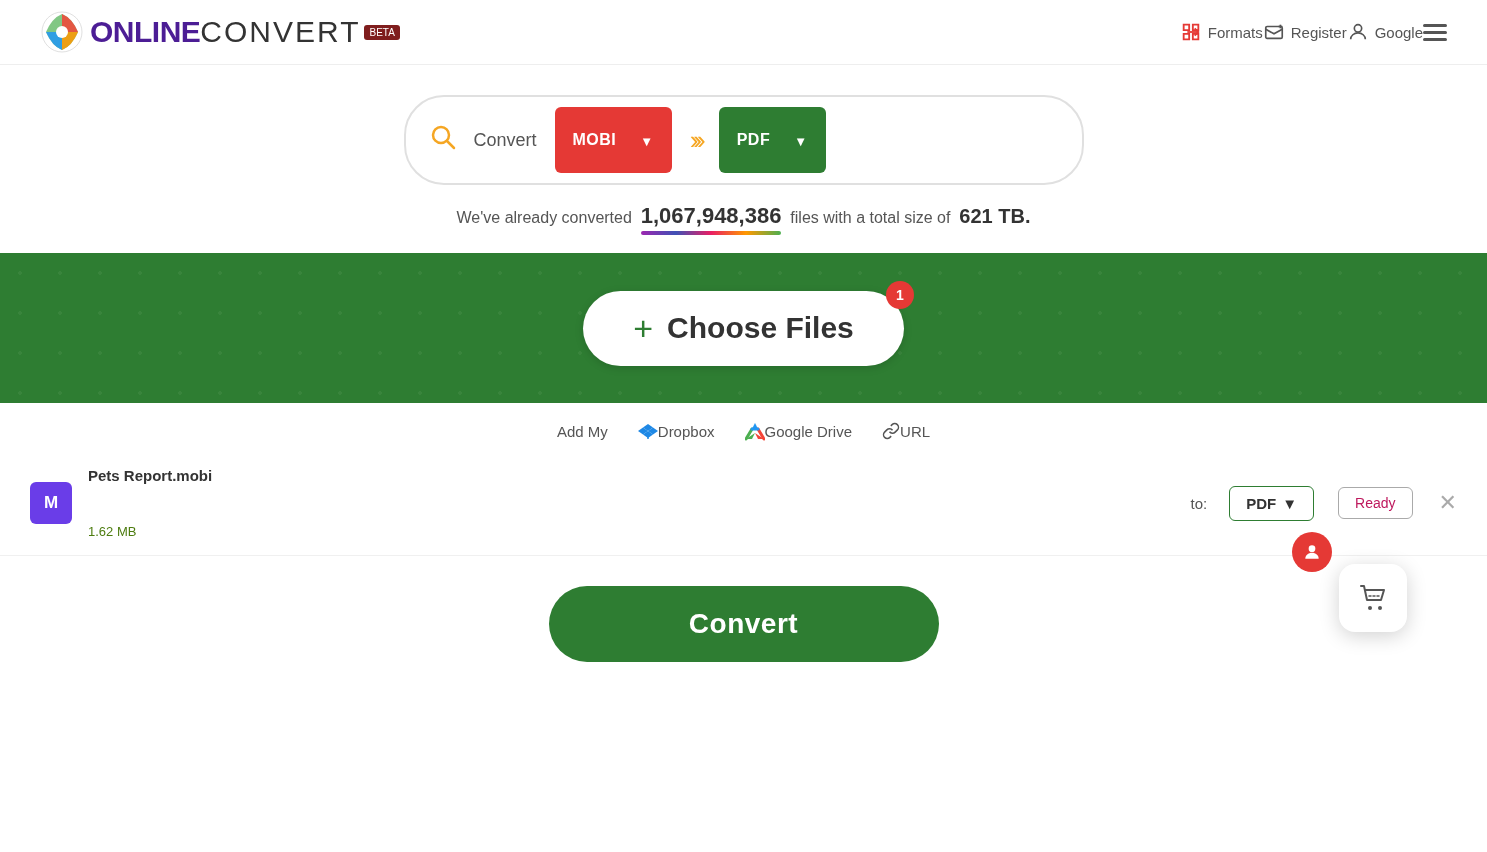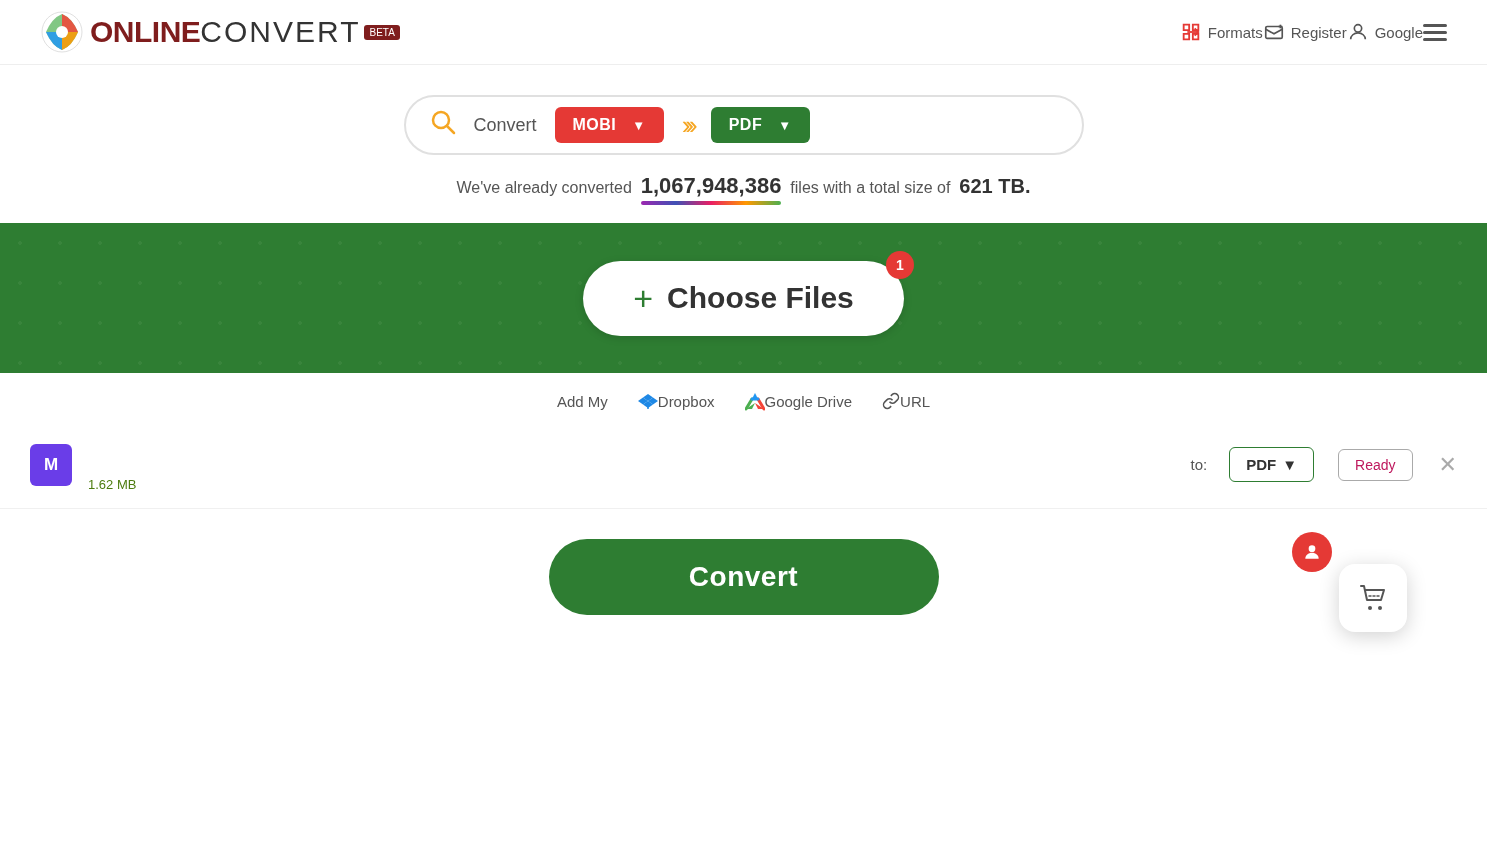--- a/index.html
+++ b/index.html
@@ -80,23 +80,23 @@
     .search-icon-wrap {
       color: #f5a623;
       font-size: 24px;
     }
     .convert-label {
       font-size: 18px;
       color: #555;
     }
     .format-btn {
       display: flex;
-      align-items: center;
-      gap: 16px;
-      padding: 9px 18px;
+      align-items: flex-end;
+      gap: 24px;
+      padding: 24px 18px;
       border-radius: 6px;
       border: none;
       cursor: pointer;
       font-size: 16px;
       font-weight: 700;
       letter-spacing: 0.5px;
     }
     .format-btn-mobi {
       background: #e53935;
       color: #fff;
@@ -343,21 +343,21 @@
 
     <svg class="logo-icon" viewBox="0 0 44 44">
       <circle cx="22" cy="22" r="20" fill="none" stroke="#e0e0e0" stroke-width="1"></circle>
       <path d="M22,4 Q32,8 38,22 Q32,36 22,40 Q12,36 6,22 Q12,8 22,4Z" fill="#4caf50" opacity="0.7"></path>
       <path d="M22,4 Q32,8 38,22 L22,22Z" fill="#f44336" opacity="0.85"></path>
       <path d="M38,22 Q32,36 22,40 L22,22Z" fill="#ff9800" opacity="0.85"></path>
       <path d="M22,40 Q12,36 6,22 L22,22Z" fill="#2196f3" opacity="0.85"></path>
       <circle cx="22" cy="22" r="6" fill="#fff"></circle>
     </svg>
     <span style="font-size:30px;font-weight:900;letter-spacing:-0.5px;">
-      <span style="color:#7f1d1d;font-weight:900;margin-top:16px;">ONLINE</span><span style="color:#333;font-weight:300;letter-spacing:2px;">CONVERT</span>
+      <span style="color:#4c1d95;font-weight:900;margin-top:16px;">ONLINE</span><span style="color:#333;font-weight:300;letter-spacing:2px;">CONVERT</span>
     </span>
     <span style="background:#7f1d1d;color:#fff;font-size:10px;padding:2px 5px;border-radius:3px;margin-left:4px;font-weight:400;vertical-align:super;">BETA</span>
   </div>
   <div class="header-nav">
     <a class="header-nav-item">
       <svg class="nav-icon" viewBox="0 0 24 24" fill="none" stroke="#e53935" stroke-width="2">
         <path d="M4 4h6v6H4zM14 4h6v6h-6zM4 14h6v6H4zM14 14h6v6h-6z"></path>
         <polyline points="16,8 20,12 16,16" stroke="#e53935"></polyline>
         <line x1="8" y1="12" x2="20" y2="12" stroke="#e53935"></line>
       </svg>
@@ -452,20 +452,21 @@
       <path d="M10 13a5 5 0 007.54.54l3-3a5 5 0 00-7.07-7.07l-1.72 1.71"></path>
       <path d="M14 11a5 5 0 00-7.54-.54l-3 3a5 5 0 007.07 7.07l1.71-1.71"></path>
     </svg>
     <span>URL</span>
   </div>
 </div>
 
 <div class="file-row">
   <div class="file-avatar">M</div>
   <div class="file-info">
+    <div class="file-name">Pets Report.mobi</div>
     <div class="file-size">1.62 MB</div>
   </div>
   <span class="file-to-label">to:</span>
   <button class="format-select-btn">
     <span>PDF</span>
     <span>▼</span>
   </button>
   <span class="ready-badge">Ready</span>
   <button class="close-btn" title="Remove file">✕</button>
 </div>

